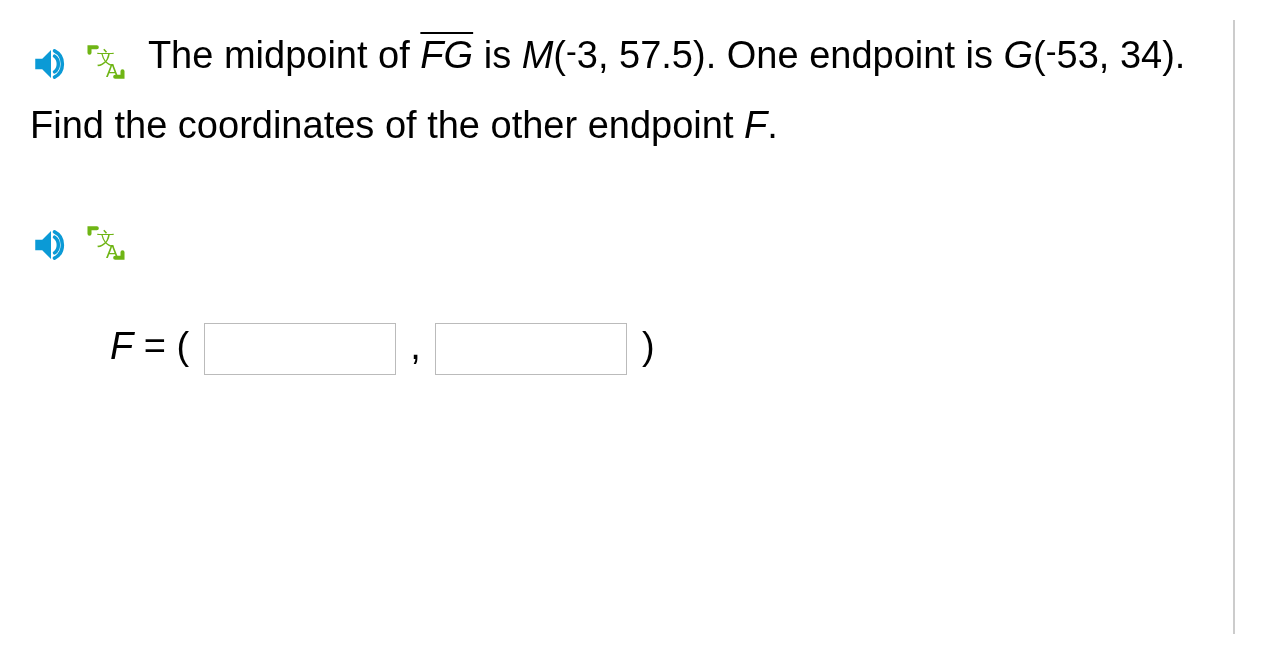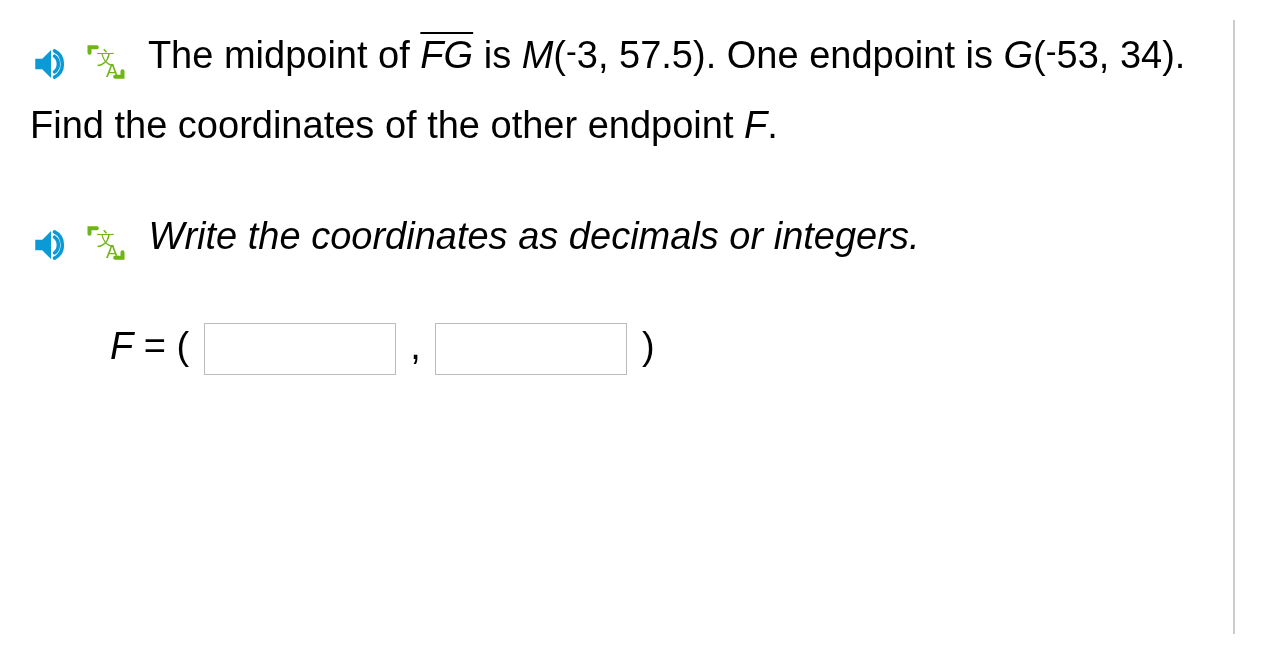--- a/index.html
+++ b/index.html
@@ -108,21 +108,20 @@
       </span>
       <span class="translate-icon">
         <svg viewBox="0 0 24 24" fill="none" stroke="currentColor" stroke-width="2.2" stroke-linecap="round">
           <path d="M3 7 V4 H7"></path>
           <path d="M21 17 V20 H17"></path>
           <text x="7" y="13" font-size="10" fill="currentColor" stroke="none" font-family="Arial">文</text>
           <text x="12" y="20" font-size="10" fill="currentColor" stroke="none" font-family="Arial">A</text>
         </svg>
       </span>
     </span>
-    <span class="italic">Write the coordinates as decimals or integers.</span>
   </p>
 
   <div class="answer-row">
     <span class="italic">F</span><span> = (</span>
     <input type="text" class="answer-input" value="" style="">
     <span>,</span>
     <input type="text" class="answer-input" value="" style="">
     <span>)</span>
   </div>
 </div>

